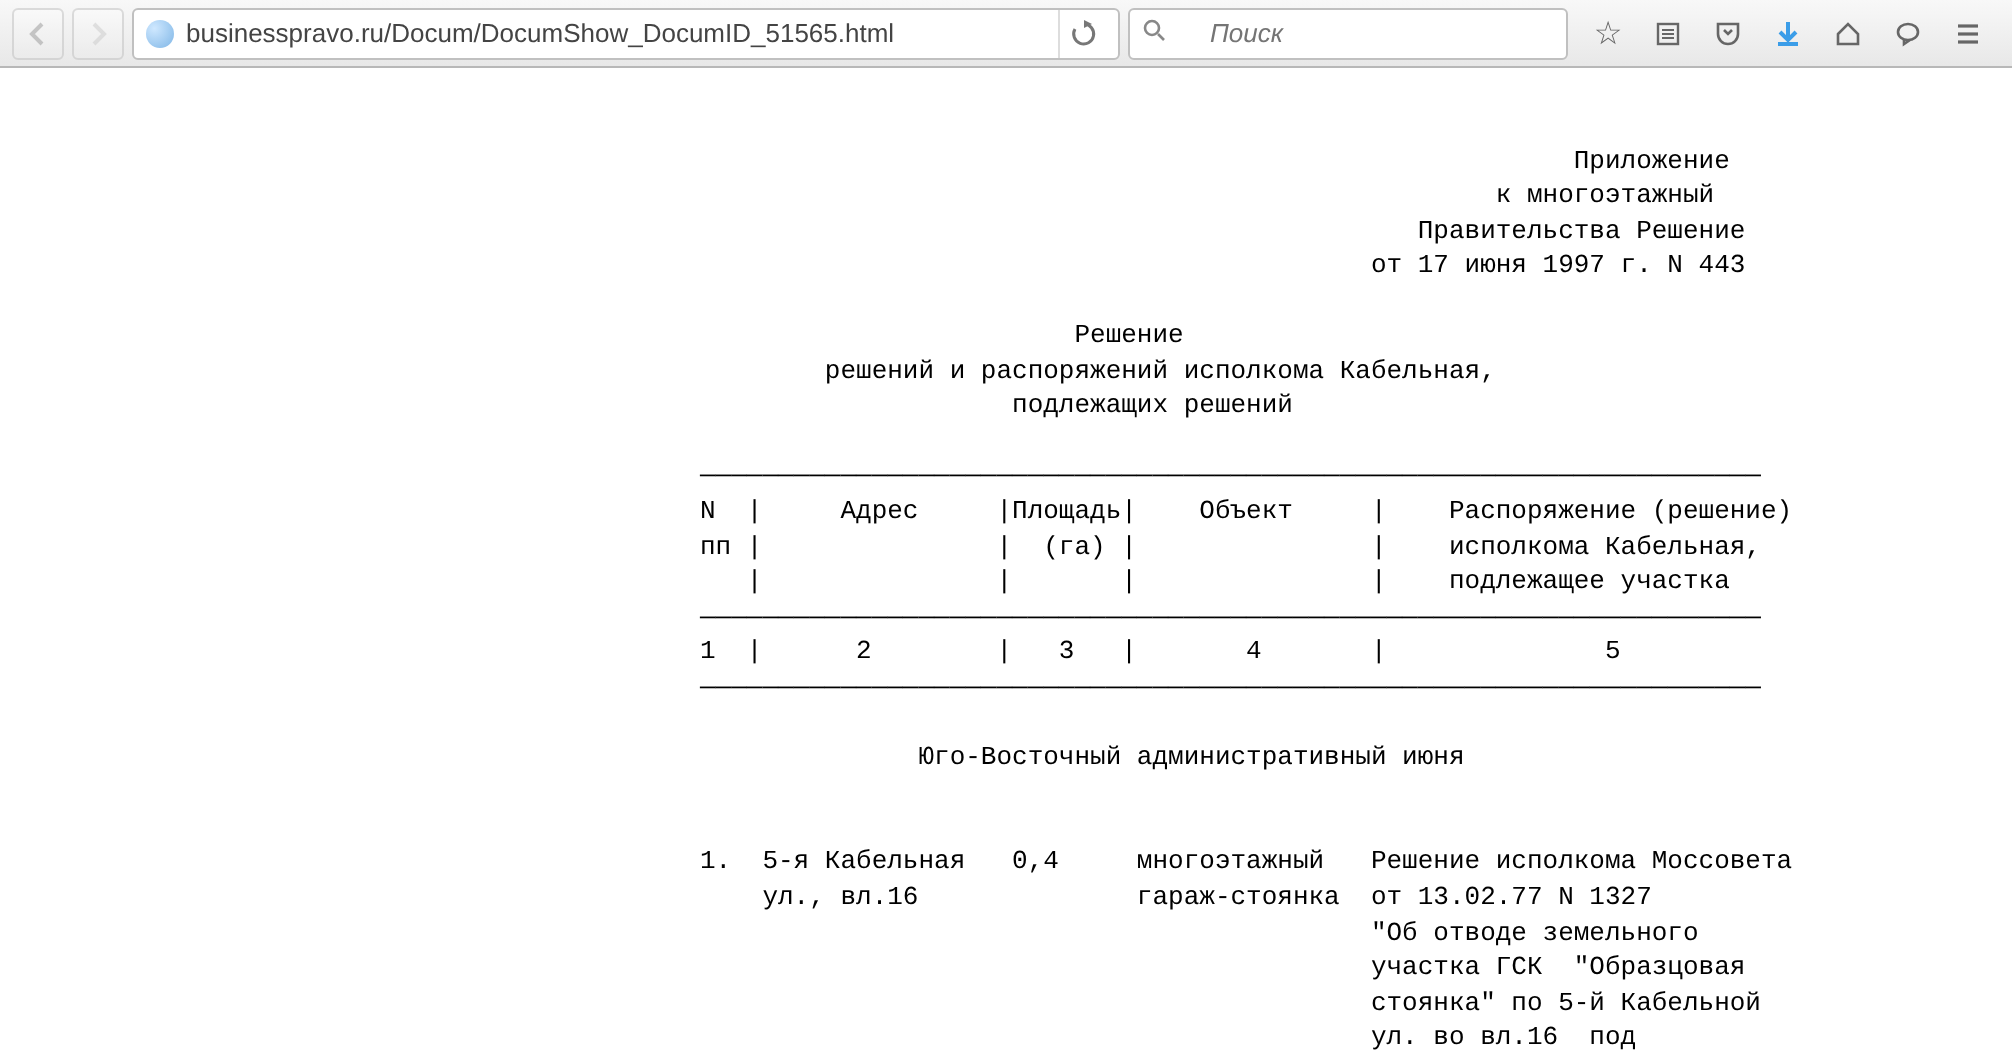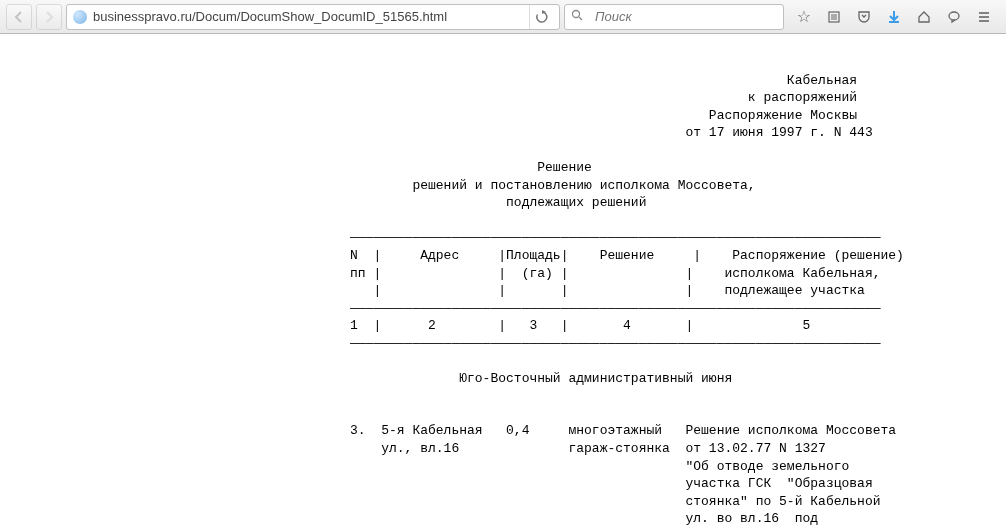--- a/index.html
+++ b/index.html
@@ -49,21 +49,21 @@
   }
   .search-wrap {
     width: 220px;
     height: 26px;
     border: 1px solid #c0c0c0;
     border-radius: 3px;
     background: #fff;
     display: flex;
     align-items: center;
     padding: 0 6px;
-    gap: 12px;
+    gap: 22px;
   }
   .search-wrap .mag { color:#888; font-size: 13px; }
   .search-wrap input {
     border: none; outline: none; flex: 1;
     font-size: 13px; color: #444; font-style: italic;
   }
   .tool-icons {
     display: flex; align-items: center; gap: 10px;
     padding: 0 6px;
     color: #666;
@@ -160,41 +160,41 @@
           <line x1="2" y1="3" x2="12" y2="3" stroke="#666" stroke-width="1.6"></line>
           <line x1="2" y1="7" x2="12" y2="7" stroke="#666" stroke-width="1.6"></line>
           <line x1="2" y1="11" x2="12" y2="11" stroke="#666" stroke-width="1.6"></line>
         </svg>
     </span>
   </div>
 </div>
 
 <div class="page">
 <div class="doc">
-<span>                                                        Кабельная</span>
-<span>                                                   к распоряжений</span>
-<span>                                              Распоряжение Москвы</span>
+<span>                                                        Приложение</span>
+<span>                                                   к многоэтажный</span>
+<span>                                              Правительства Решение</span>
 <span>                                           от 17 июня 1997 г. N 443</span>
 
 <span>                        Решение</span>
-<span>        решений и постановлению исполкома Моссовета,</span>
+<span>        решений и распоряжений исполкома Кабельная,</span>
 <span>                    подлежащих решений</span>
 
 <span>————————————————————————————————————————————————————————————————————</span>
-<span>N  |     Адрес     |Площадь|    Решение     |    Распоряжение (решение)</span>
+<span>N  |     Адрес     |Площадь|    Объект     |    Распоряжение (решение)</span>
 <span>пп |               |  (га) |               |    исполкома Кабельная,</span>
 <span>   |               |       |               |    подлежащее участка</span>
 <span>————————————————————————————————————————————————————————————————————</span>
 <span>1  |      2        |   3   |       4       |              5</span>
 <span>————————————————————————————————————————————————————————————————————</span>
 
 <span>              Юго-Восточный административный июня</span>
 
 
-<span>3.  5-я Кабельная   0,4     многоэтажный   Решение исполкома Моссовета</span>
+<span>1.  5-я Кабельная   0,4     многоэтажный   Решение исполкома Моссовета</span>
 <span>    ул., вл.16              гараж-стоянка  от 13.02.77 N 1327</span>
 <span>                                           "Об отводе земельного</span>
 <span>                                           участка ГСК  "Образцовая</span>
 <span>                                           стоянка" по 5-й Кабельной</span>
 <span>                                           ул. во вл.16  под</span>
 
 
 
 
 

